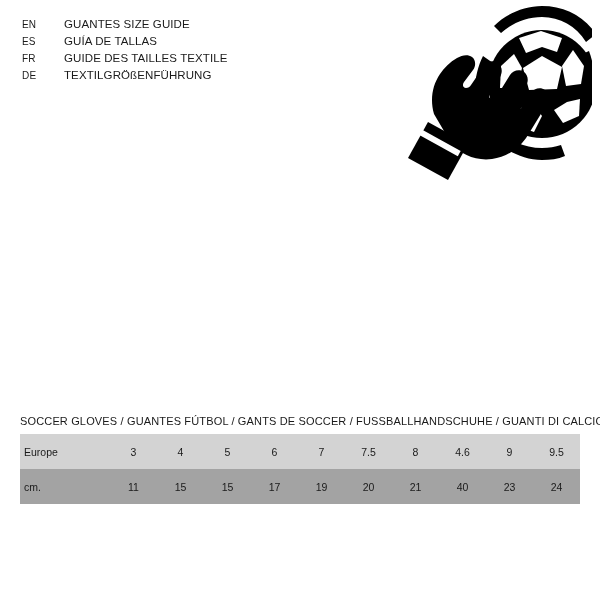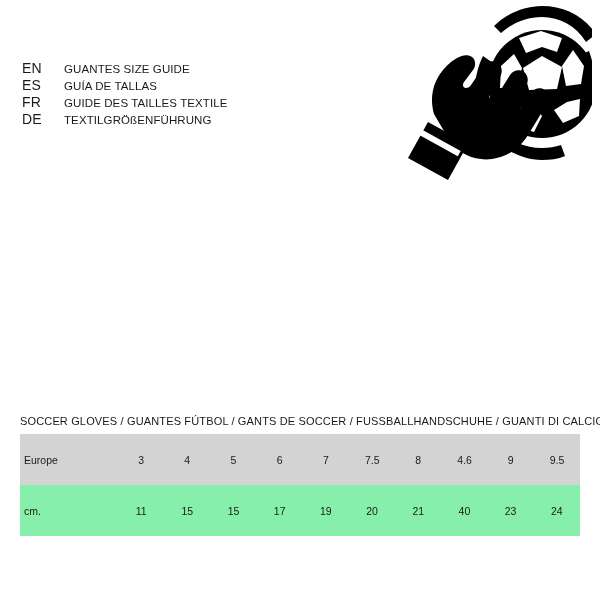--- a/index.html
+++ b/index.html
@@ -25,24 +25,23 @@
   }
   .lang-row {
     display: flex;
     align-items: baseline;
     height: 17px;
     line-height: 17px;
   }
   .lang-code {
     width: 42px;
     flex: 0 0 42px;
-    font-size: 14px;
+    font-size: 10px;
     letter-spacing: 0.2px;
     color: #1a1a1a;
-    margin-top: 44px;
   }
   .lang-label {
     font-size: 11.5px;
     letter-spacing: 0.1px;
     color: #1a1a1a;
     white-space: nowrap;
   }
 
   
   #illustration {
@@ -73,35 +72,35 @@
     white-space: nowrap;
   }
   table.sizes {
     border-collapse: collapse;
     width: 560px;
     table-layout: fixed;
   }
   table.sizes td {
     font-size: 10.5px;
     color: #1a1a1a;
-    padding: 16px;
+    padding: 8px;
     height: 19px;
     vertical-align: middle;
     text-align: center;
   }
   table.sizes td.rowhead {
     text-align: left;
     padding-left: 4px;
     width: 78px;
   }
   tr.row-shaded td {
     background: #d3d3d3;
   }
   tr.row-plain td {
-    background: #86efac;
+    background: #a3a3a3;
   }
 </style>
 </head>
 <body>
 
 <div id="lang-legend">
   <div class="lang-row">
     <span class="lang-code">EN</span>
     <span class="lang-label">GUANTES SIZE GUIDE</span>
   </div>

